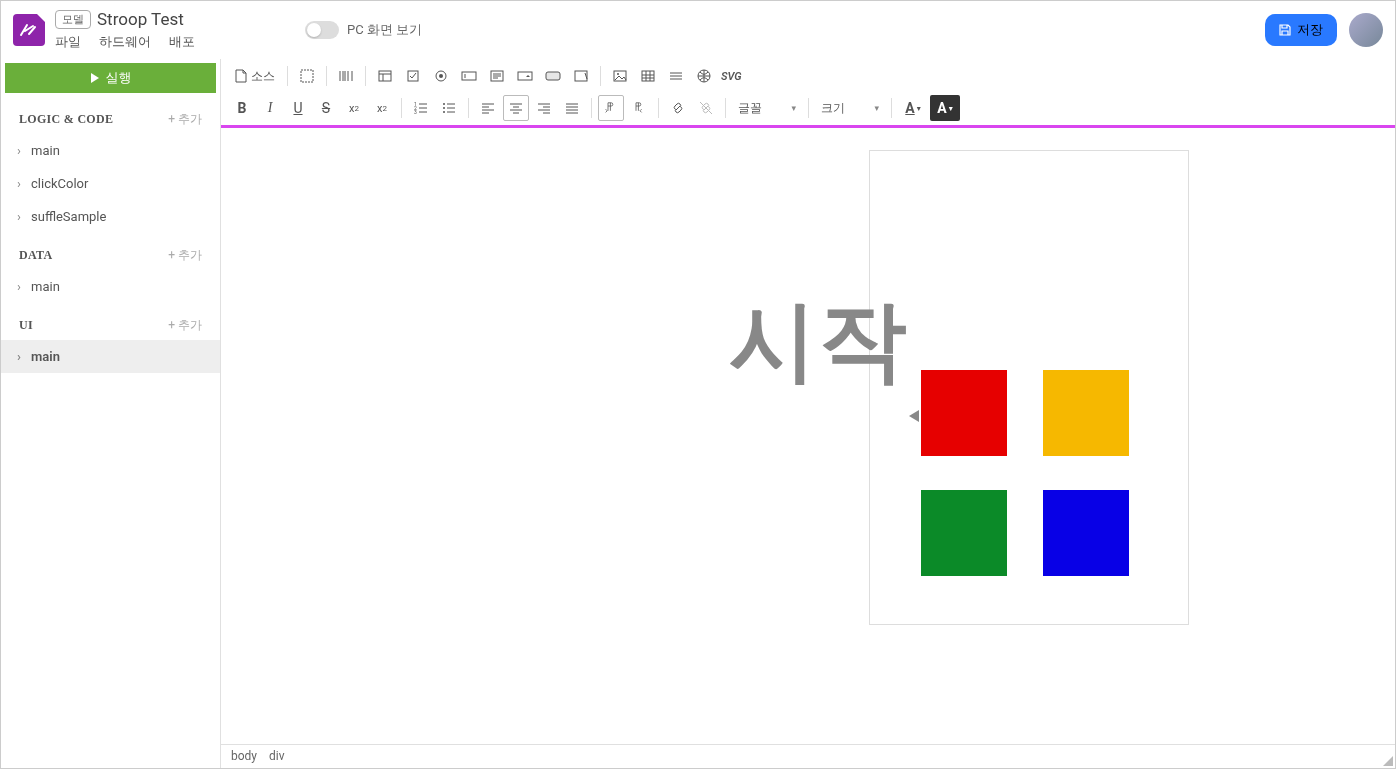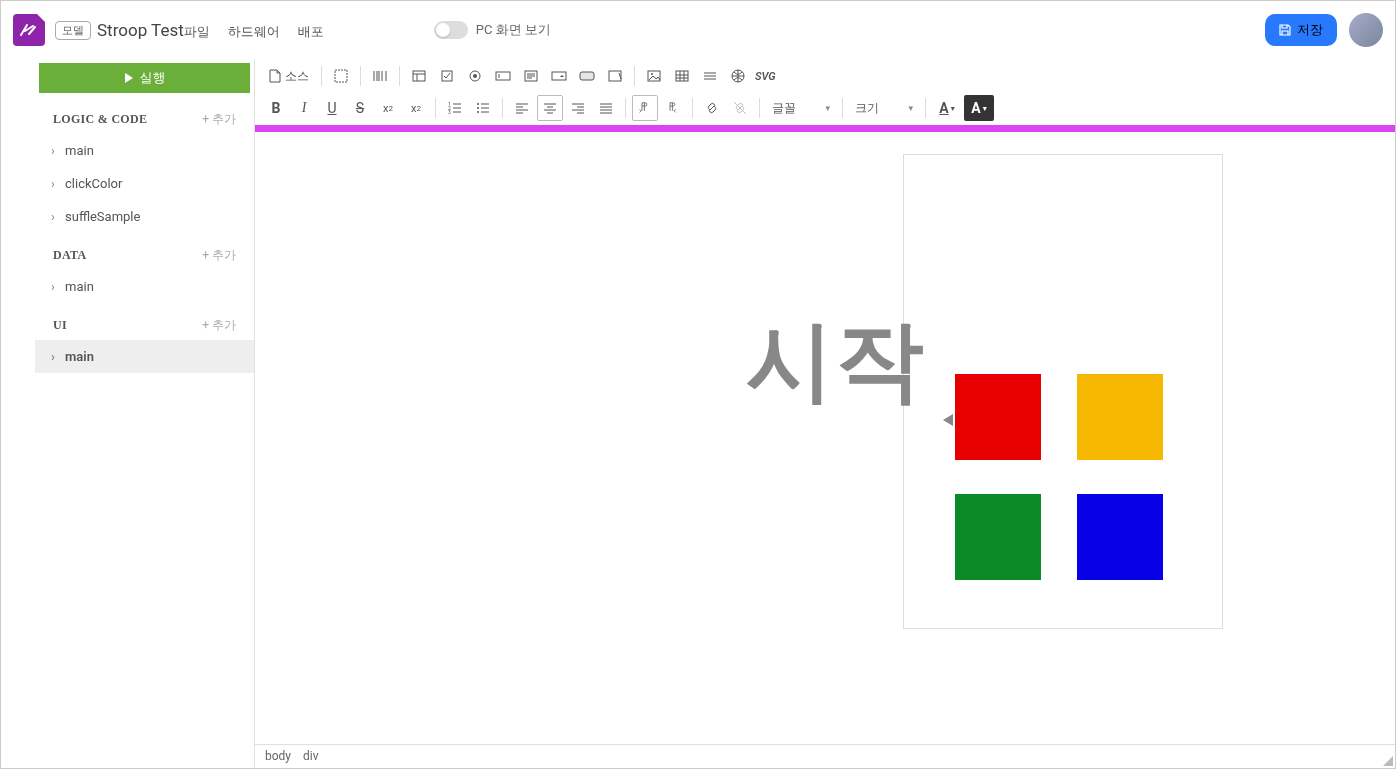--- a/index.html
+++ b/index.html
@@ -2,54 +2,54 @@
 <html><head>
 <meta charset="utf-8">
 <style>
 * { box-sizing: border-box; margin: 0; padding: 0; }
 body { font-family: -apple-system, "Segoe UI", Roboto, sans-serif; font-size: 13px; color: #333; background: #fff; }
 .app { border: 1px solid #ccc; width: 1396px; height: 769px; display: flex; flex-direction: column; }
 .header { height: 58px; display: flex; align-items: center; padding: 0 12px; position: relative; }
 .app-icon { width: 32px; height: 32px; background: #8e24aa; border-radius: 4px; margin-right: 10px; position: relative; }
 .app-icon:before { content: ""; position: absolute; top: 0; right: 0; border-style: solid; border-width: 0 8px 8px 0; border-color: transparent #fff transparent transparent; }
 .app-icon svg { position: absolute; left: 6px; top: 9px; }
-.title-group { display: flex; flex-direction: row; }
+.title-group { display: flex; flex-direction: column; }
 .title-row { display: flex; align-items: center; gap: 6px; }
 .badge { border: 1px solid #aaa; border-radius: 4px; padding: 1px 6px; font-size: 11px; color: #666; }
 .title { font-size: 17px; color: #444; }
 .menu-row { display: flex; gap: 18px; margin-top: 4px; font-size: 13px; color: #555; }
 .menu-row span { cursor: pointer; }
 .toggle-group { display: flex; align-items: center; margin-left: 110px; gap: 8px; color: #666; }
 .toggle { width: 34px; height: 18px; background: #ddd; border-radius: 9px; position: relative; }
 .toggle:before { content:""; position:absolute; width:14px; height:14px; background:#fff; border-radius:50%; top:2px; left:2px; box-shadow:0 1px 2px rgba(0,0,0,.2);}
 .header-right { position: absolute; right: 12px; top: 12px; display: flex; align-items: center; gap: 12px; }
 .save-btn { background: #2979ff; color: #000000; border: none; border-radius: 10px; padding: 7px 14px; font-size: 13px; cursor: pointer; display: flex; align-items: center; gap: 6px; }
 .avatar { width: 34px; height: 34px; border-radius: 50%; background: linear-gradient(135deg,#aac,#789); }
 .body { flex: 1; display: flex; min-height: 0; }
-.sidebar { width: 220px; border-right: 1px solid #e0e0e0; display: flex; flex-direction: column; margin-left: 34px; }
+.sidebar { width: 220px; border-right: 1px solid #e0e0e0; display: flex; flex-direction: column; }
 .run-btn { margin: 4px; background: #6aaf3a; color: #fff; border: none; height: 30px; font-size: 13px; cursor: pointer; display: flex; align-items: center; justify-content: center; gap: 6px; }
 .section-hdr { display: flex; justify-content: space-between; align-items: center; padding: 14px 18px 6px; font-size: 12px; color: #555; }
 .section-hdr .st { font-weight: bold; letter-spacing: .3px; font-family: Liberation Serif, serif; }
 .add { color: #aaa; font-size: 12px; cursor: pointer; }
 .tree-item { padding: 9px 18px 9px 30px; font-size: 13px; color: #555; cursor: pointer; position: relative; }
 .tree-item:before { content: "›"; position: absolute; left: 16px; color: #888; }
 .tree-item.selected { background: #eee; font-weight: 600; }
 .editor { flex: 1; display: flex; flex-direction: column; min-width: 0; }
-.toolbar { border-bottom: 7px solid #d946ef; padding: 4px 8px; display: flex; flex-wrap: wrap; align-items: center; gap: 2px; }
+.toolbar { border-bottom: 3px solid #d946ef; padding: 4px 8px; display: flex; flex-wrap: wrap; align-items: center; gap: 2px; }
 .tb { width: 26px; height: 26px; display: inline-flex; align-items: center; justify-content: center; color: #555; cursor: pointer; border-radius: 2px; font-size: 14px; }
 .tb.framed { border: 1px solid #bbb; }
 .tb svg { display: block; }
 .sep { width: 1px; height: 20px; background: #ddd; margin: 0 4px; }
 .src { width: auto; padding: 0 6px; gap: 4px; font-size: 12px; }
 .dd { display: inline-flex; align-items: center; justify-content: space-between; height: 24px; border: none; background: transparent; font-size: 12px; color: #555; padding: 0 6px; cursor: pointer; min-width: 70px; }
 .dd:after { content: "▾"; font-size: 9px; color: #888; margin-left: 6px; }
 .row2 { width: 100%; display: flex; align-items: center; gap: 2px; padding-top: 4px; }
 .canvas { flex: 1; background: #fff; position: relative; overflow: auto; }
 .device { position: absolute; left: 648px; top: 22px; width: 320px; height: 475px; border: 1px solid #ddd; background: #fff; }
-.big-text { position: absolute; left: 50%; top: 170px; transform: translateX(-44%); font-size: 88px; font-weight: 700; color: #888; letter-spacing: 2px; white-space: nowrap; font-family: "Malgun Gothic", sans-serif; }
+.big-text { position: absolute; left: 50%; top: 154px; transform: translateX(-44%); font-size: 88px; font-weight: 700; color: #888; letter-spacing: 2px; white-space: nowrap; font-family: "Malgun Gothic", sans-serif; }
 .marker { position:absolute; width:0; height:0; border-top:6px solid transparent; border-bottom:6px solid transparent; border-right:10px solid #888; }
 .marker.m1 { left: 688px; top: 282px; }
 .swatch { position: absolute; width: 86px; height: 86px; }
 .s-red { background: #e60000; left: 700px; top: 242px; }
 .s-orange { background: #f6b800; left: 822px; top: 242px; }
 .s-green { background: #0b8a28; left: 700px; top: 362px; }
 .s-blue { background: #0800e6; left: 822px; top: 362px; }
 .status { height: 24px; border-top: 1px solid #e0e0e0; font-size: 12px; color: #666; padding: 4px 10px; display: flex; gap: 12px; position: relative; }
 .resize { position: absolute; right: 2px; bottom: 2px; width: 0; height: 0; border-style: solid; border-width: 0 0 10px 10px; border-color: transparent transparent #bbb transparent; }
 </style>

